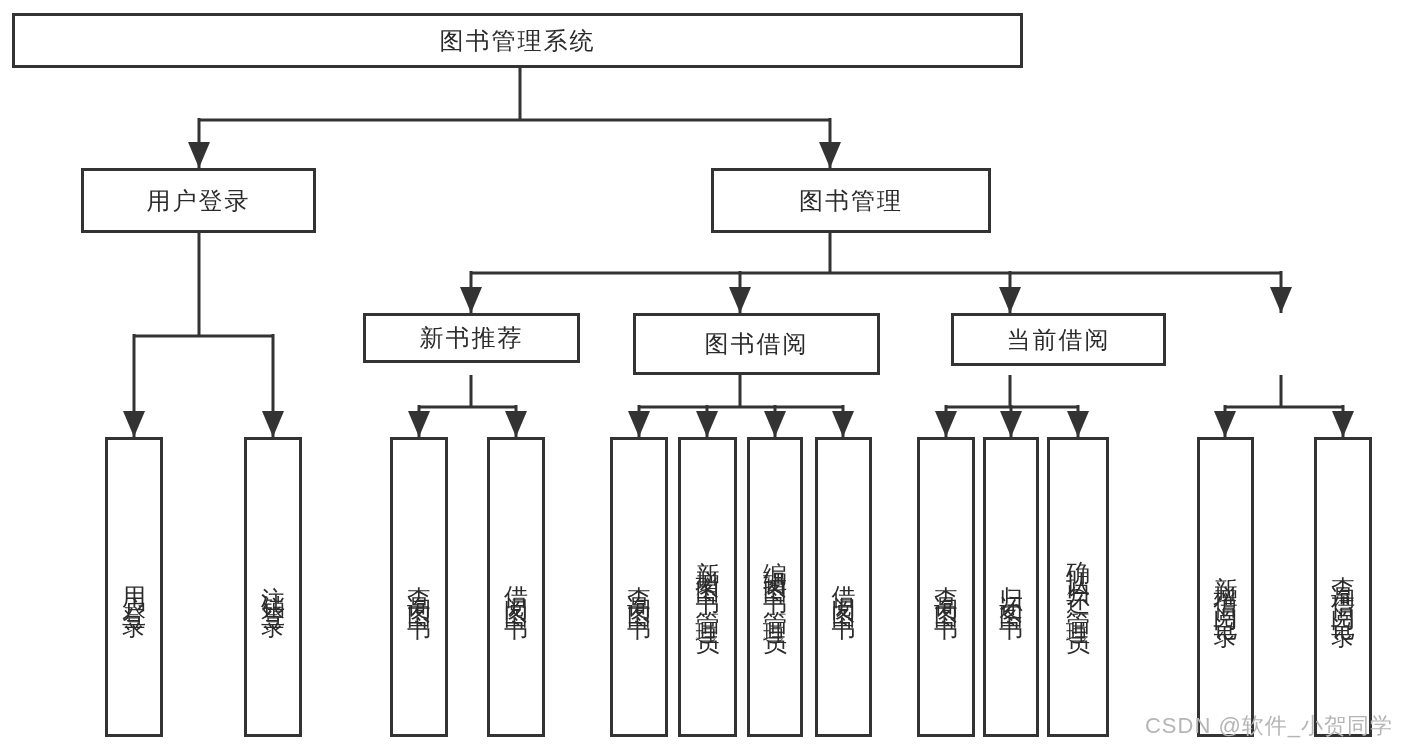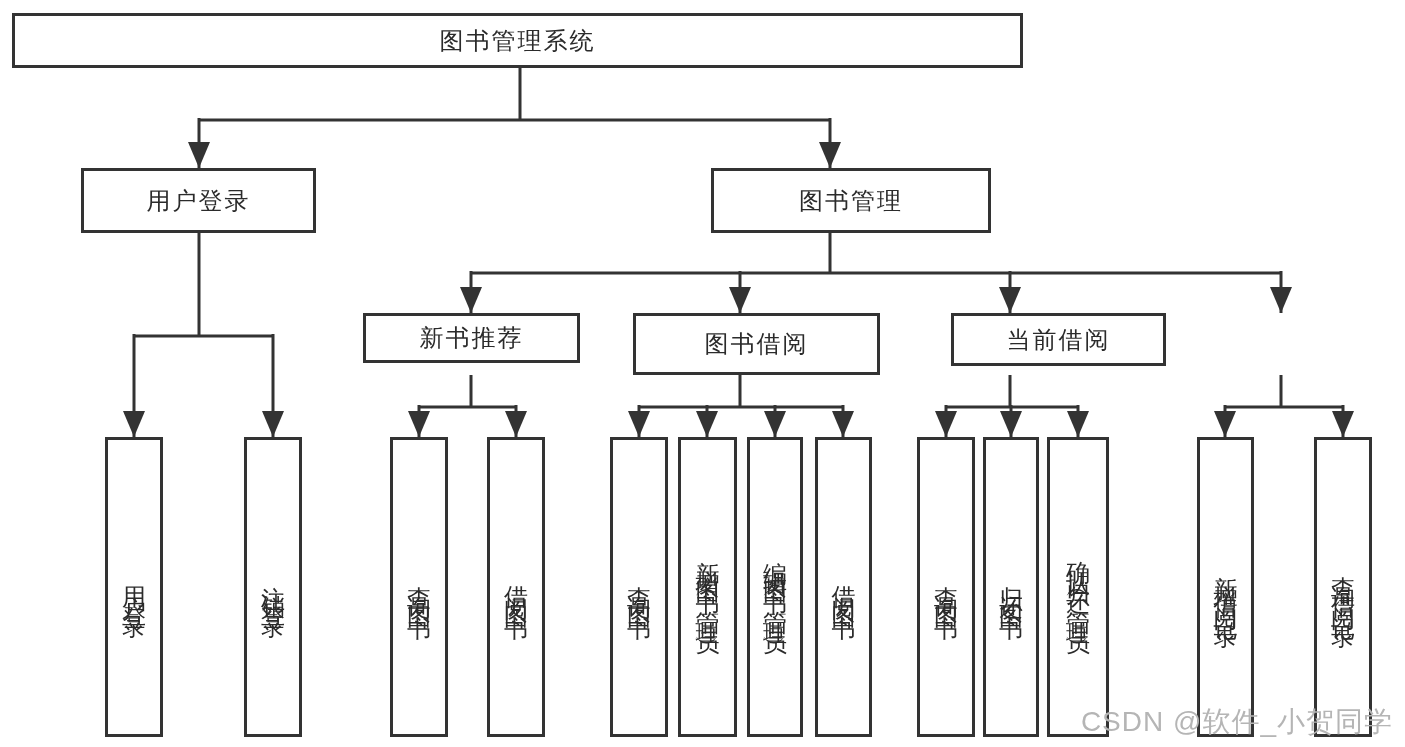--- a/index.html
+++ b/index.html
@@ -43,21 +43,21 @@
   .box.v {
     writing-mode: vertical-rl;
     text-orientation: mixed;
     letter-spacing: 10px;
     line-height: 1;
   }
   .watermark {
     position: absolute;
     right: 12px;
     bottom: 6px;
-    font-size: 28px;
+    font-size: 22px;
     letter-spacing: 1px;
     color: var(--watermark, #b5b5b5);
     z-index: 5;
     pointer-events: none;
   }
 </style>
 </head>
 <body>
 
 <div class="canvas">

